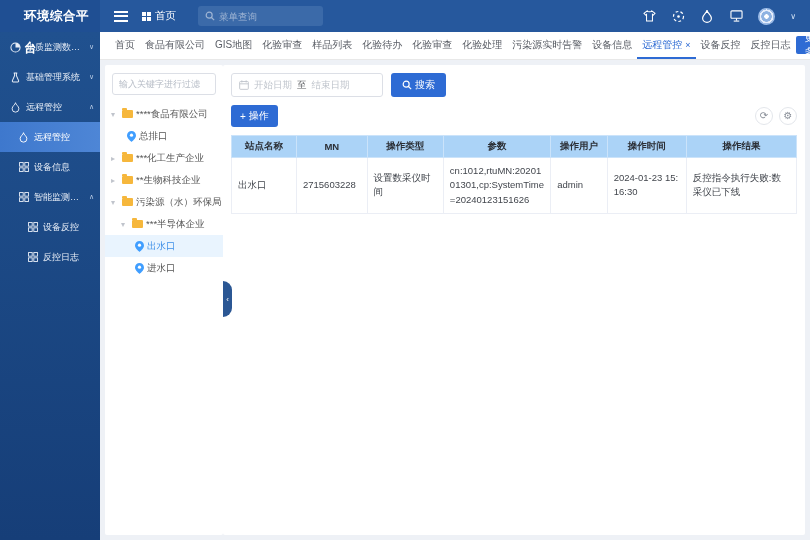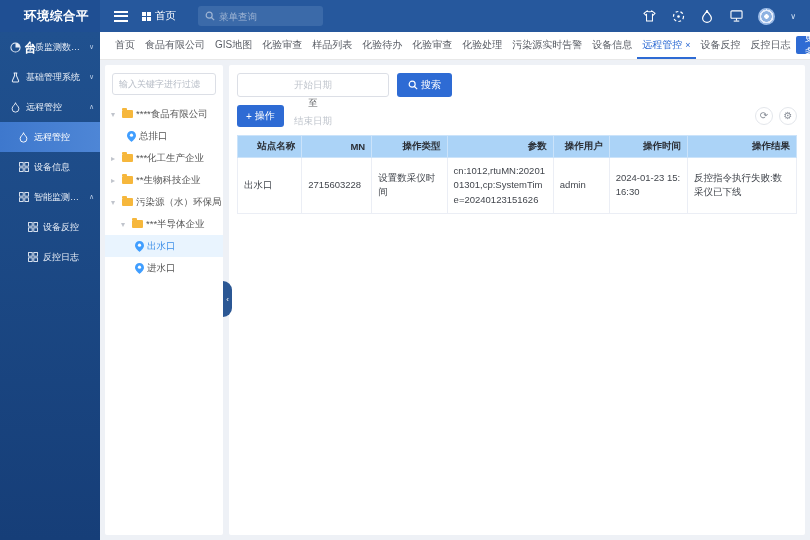--- a/index.html
+++ b/index.html
@@ -52,21 +52,21 @@
     cursor:pointer; white-space:nowrap; border-bottom:2px solid transparent; }
   .tab.active { color:#2e6bd4; border-bottom-color:#2e6bd4; }
   .tab .close { font-size:9px; color:#2e6bd4; }
   .more-btn { margin:4px 2px 5px auto; background:#2e6bd4; color:#fff; border:none; border-radius:2px;
     font-size:10px; padding:0 9px; display:flex; align-items:center; gap:4px; cursor:pointer;
     font-family:inherit; }
   .more-btn .chev { font-size:7px; }
 
   
   .content { position:absolute; top:60px; left:100px; right:0; bottom:0;
-    background:#eef1f6; padding:5px; display:flex; gap:6px; }
+    background:#eef1f6; padding:5px; display:flex; }
 
   
   .tree-panel { width:118px; background:#fff; border-radius:2px; position:relative;
     padding:8px 0 0 0; flex:0 0 auto; }
   .tree-filter { display:block; width:calc(100% - 14px); margin:0 7px 8px 7px; height:22px;
     border:1px solid #dcdfe6; border-radius:3px; padding:0 6px; font-size:9px;
     font-family:inherit; outline:none; color:#333; }
   .tree-filter::placeholder { color:#b6bcc6; }
   .tnode { height:22px; display:flex; align-items:center; gap:3px; font-size:9.5px;
     color:#555; cursor:pointer; padding-left:6px; white-space:nowrap; overflow:hidden; }
@@ -80,34 +80,34 @@
     background:#f6b73c; border-radius:1px 1px 0 0; }
   .pin { flex:0 0 auto; display:grid; place-items:center; }
   .collapse-handle { position:absolute; right:-9px; top:46%; width:9px; height:36px;
     background:#2b5794; border-radius:0 9px 9px 0; color:#fff; display:grid; place-items:center;
     font-size:8px; cursor:pointer; z-index:5; }
 
   
   .main-panel { flex:1; background:#fff; border-radius:2px; padding:8px; overflow:hidden; }
   .filter-row { display:flex; align-items:center; gap:8px; margin-bottom:8px; }
   .date-range { width:152px; height:24px; border:1px solid #dcdfe6; border-radius:3px;
-    display:flex; align-items:center; gap:5px; padding:0 7px; cursor:pointer;flex-direction:column; }
+    display:flex; align-items:center; gap:5px; padding:0 7px; cursor:pointer; }
   .ph { color:#bfc4cc; font-size:9.5px; }
   .sep { color:#606266; font-size:9.5px; }
   .btn { background:#2e6bd4; color:#fff; border:none; border-radius:3px; font-size:10px;
     display:flex; align-items:center; gap:3px; cursor:pointer; font-family:inherit;text-align:center; }
   .search-btn { height:24px; padding:0 11px; }
   .action-row { display:flex; align-items:center; margin-bottom:8px; }
   .action-btn { height:22px; padding:0 9px; }
   .tool-circles { margin-left:auto; display:flex; gap:6px; }
   .circle-btn { width:18px; height:18px; border-radius:50%; border:1px solid #e3e6eb;
     background:#fff; color:#8a9099; font-size:10px; line-height:16px; text-align:center; cursor:pointer; }
 
   table.data { width:100%; border-collapse:collapse; font-size:9.5px; table-layout:fixed; }
-  table.data th { background:#abd3f7; color:#2b2f36; font-weight:bold; text-align:right;
+  table.data th { background:#abd3f7; color:#2b2f36; font-weight:bold; text-align:center;
     padding:4px 6px; border:1px solid #cbe3fa; font-size:9.5px; }
   table.data td { padding:6px; border:1px solid #ebeef5; color:#42464d; vertical-align:middle;
     word-break:break-all; line-height:1.5; }
 </style>
 </head>
 <body>
 
 <div class="topbar">
   <div class="logo">环境综合平台</div>
   <span class="hamburger"></span>

